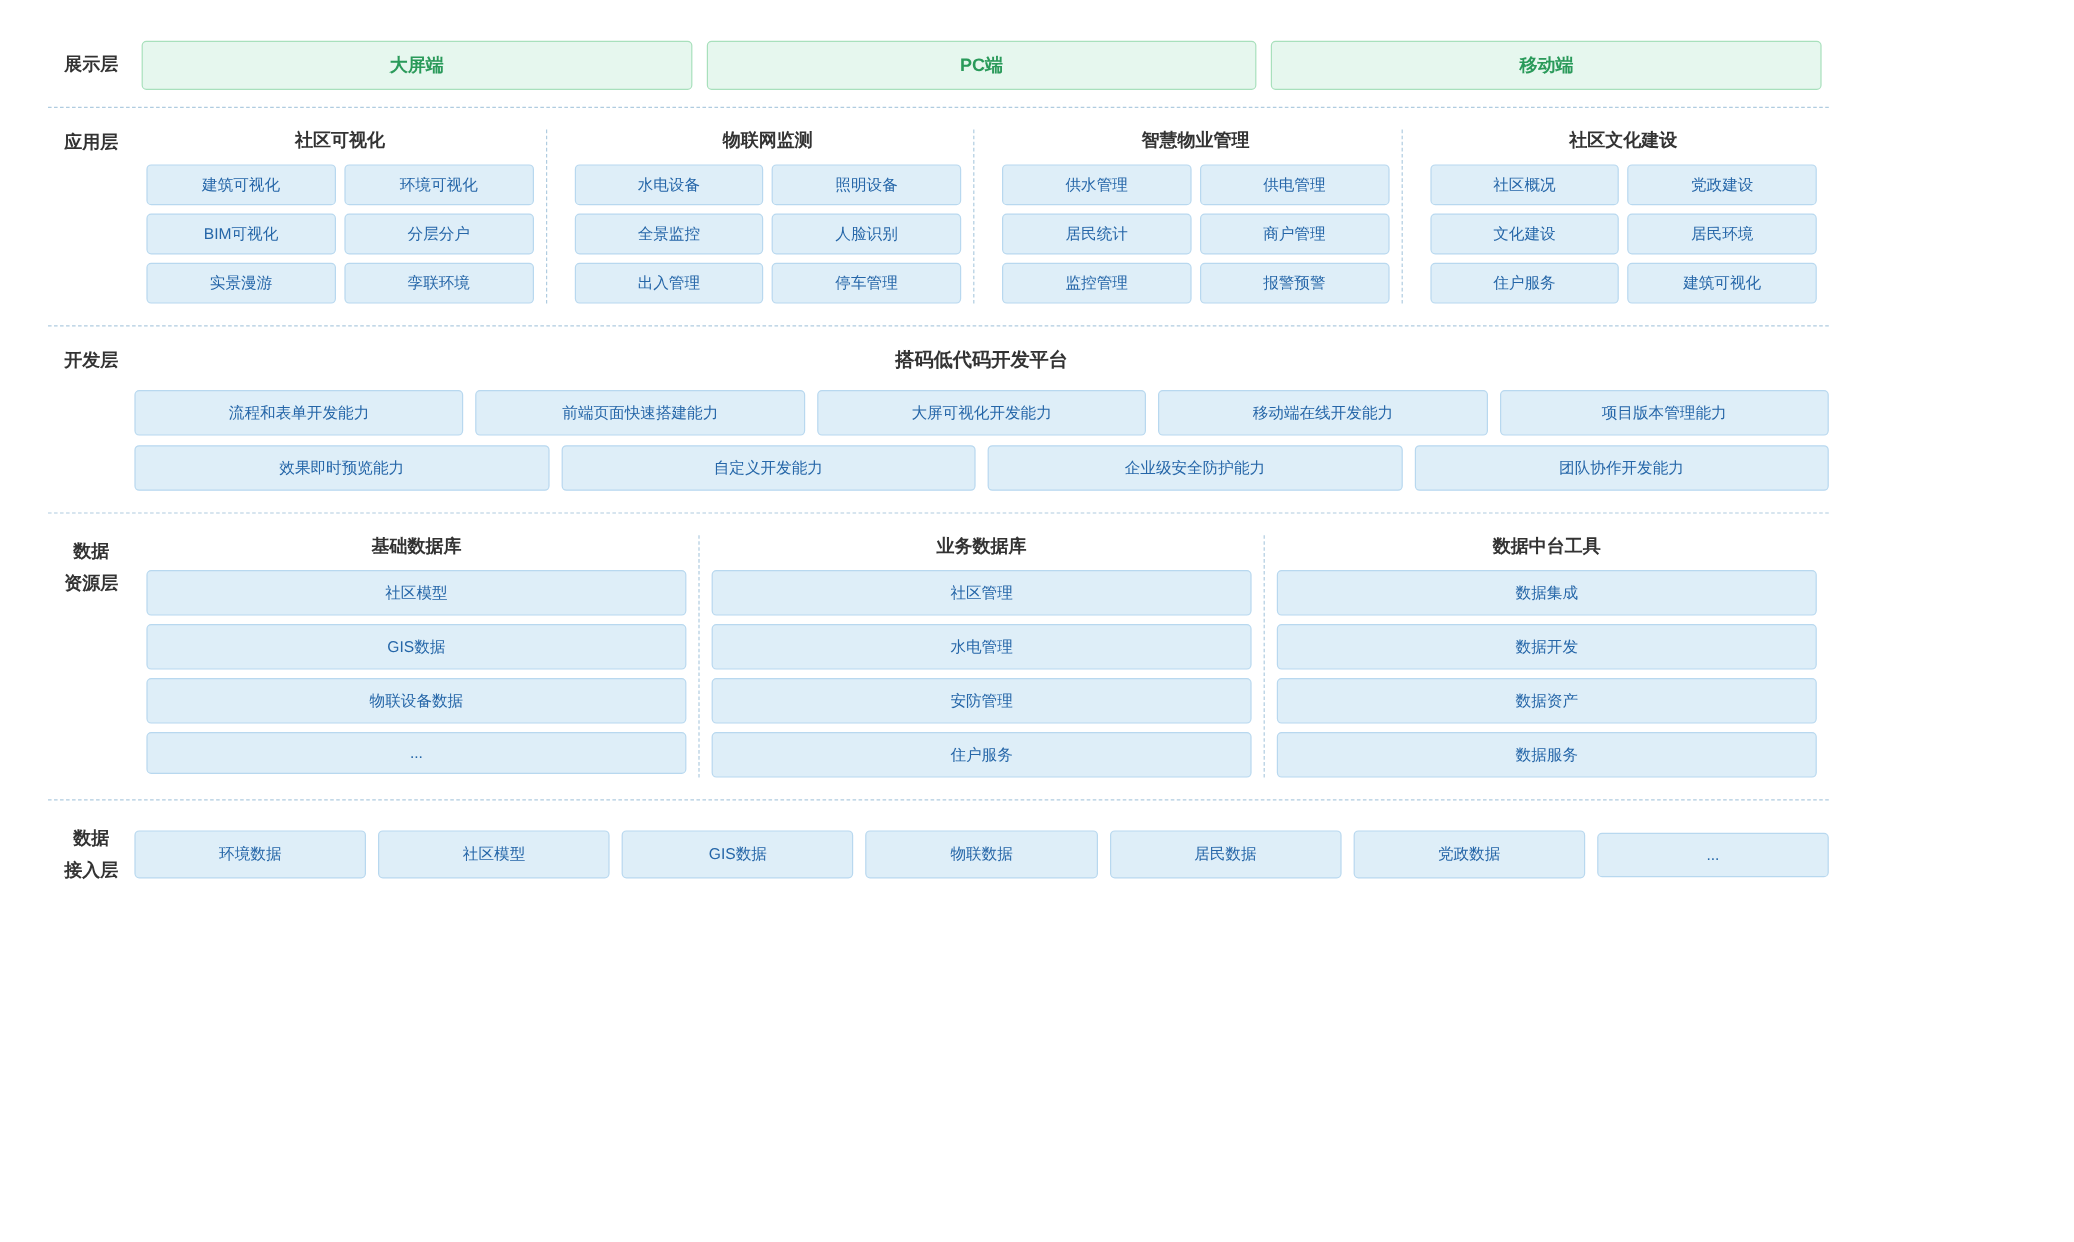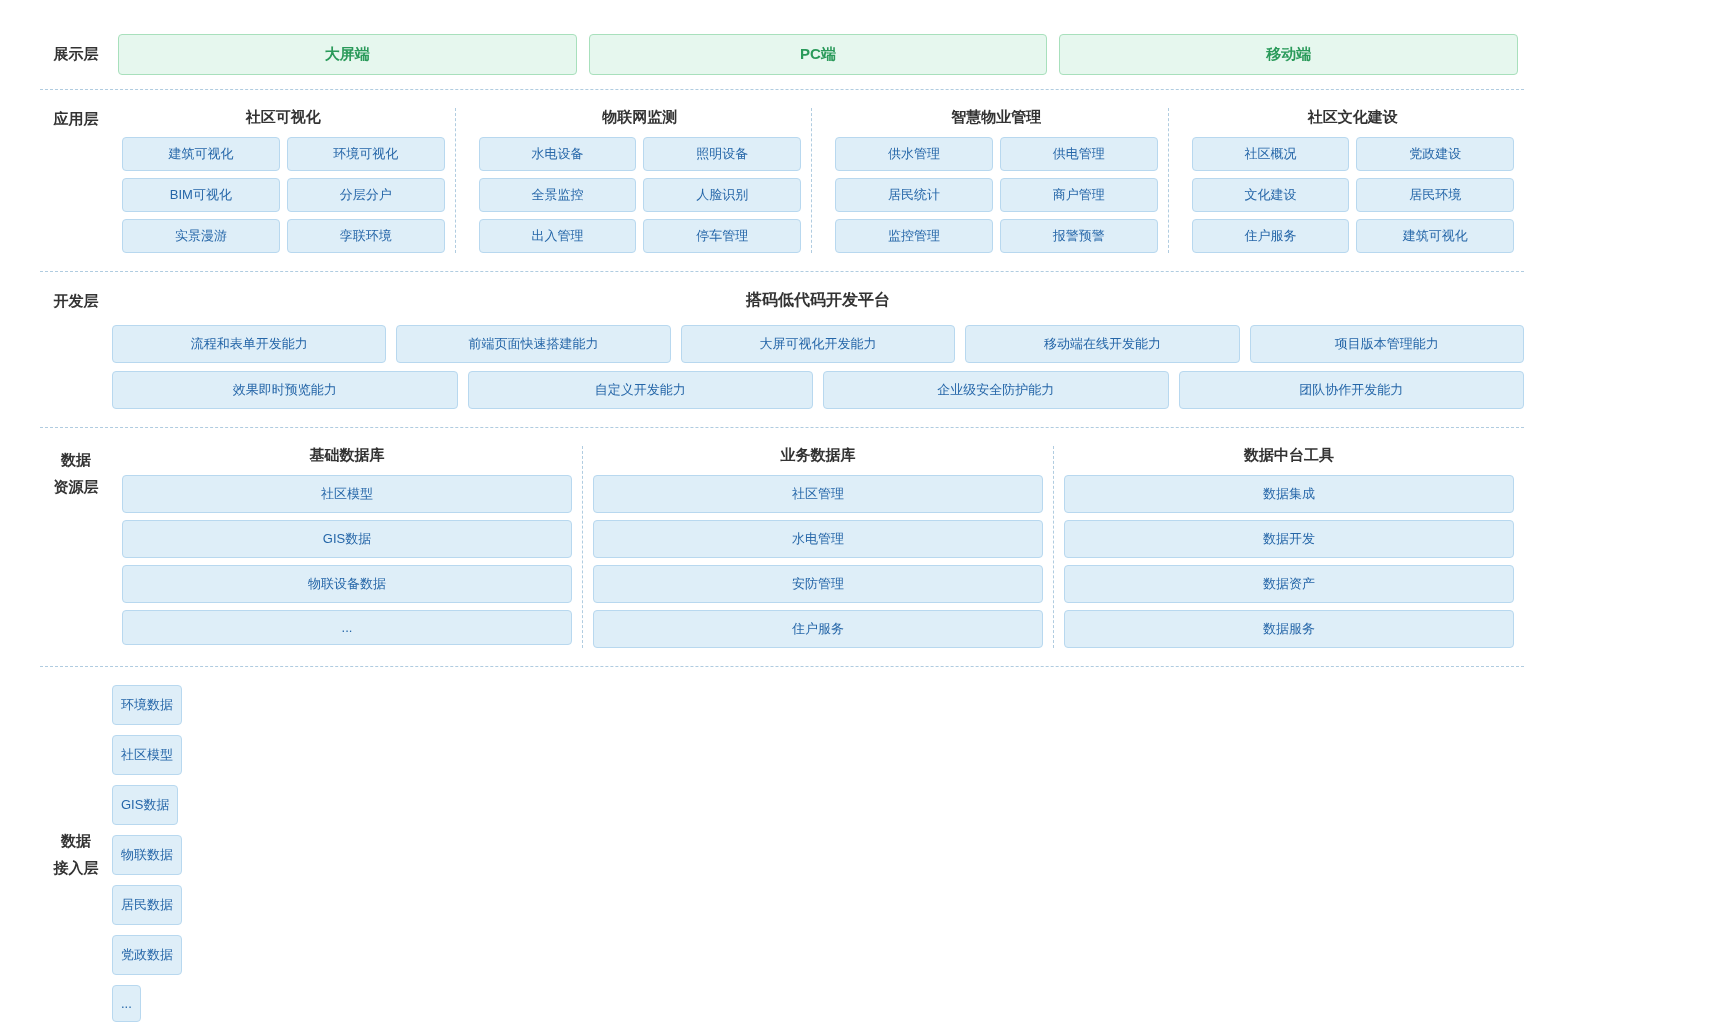--- a/index.html
+++ b/index.html
@@ -158,23 +158,23 @@
       text-align: center;
       padding: 9px 8px;
       font-size: 13px;
       color: #2566a8;
       margin-bottom: 7px;
     }
     .data-tag:last-child { margin-bottom: 0; }
 
     
     .access-row .layer-content {
-      flex-direction: column;
+      flex-direction: row;
       gap: 10px;
-      align-items: flex-start;
+      align-items: center;
     }
     .access-tag {
       flex: 1;
       background: #deeef8;
       border: 1px solid #b8d8ef;
       border-radius: 4px;
       text-align: center;
       padding: 10px 8px;
       font-size: 13px;
       color: #2566a8;

